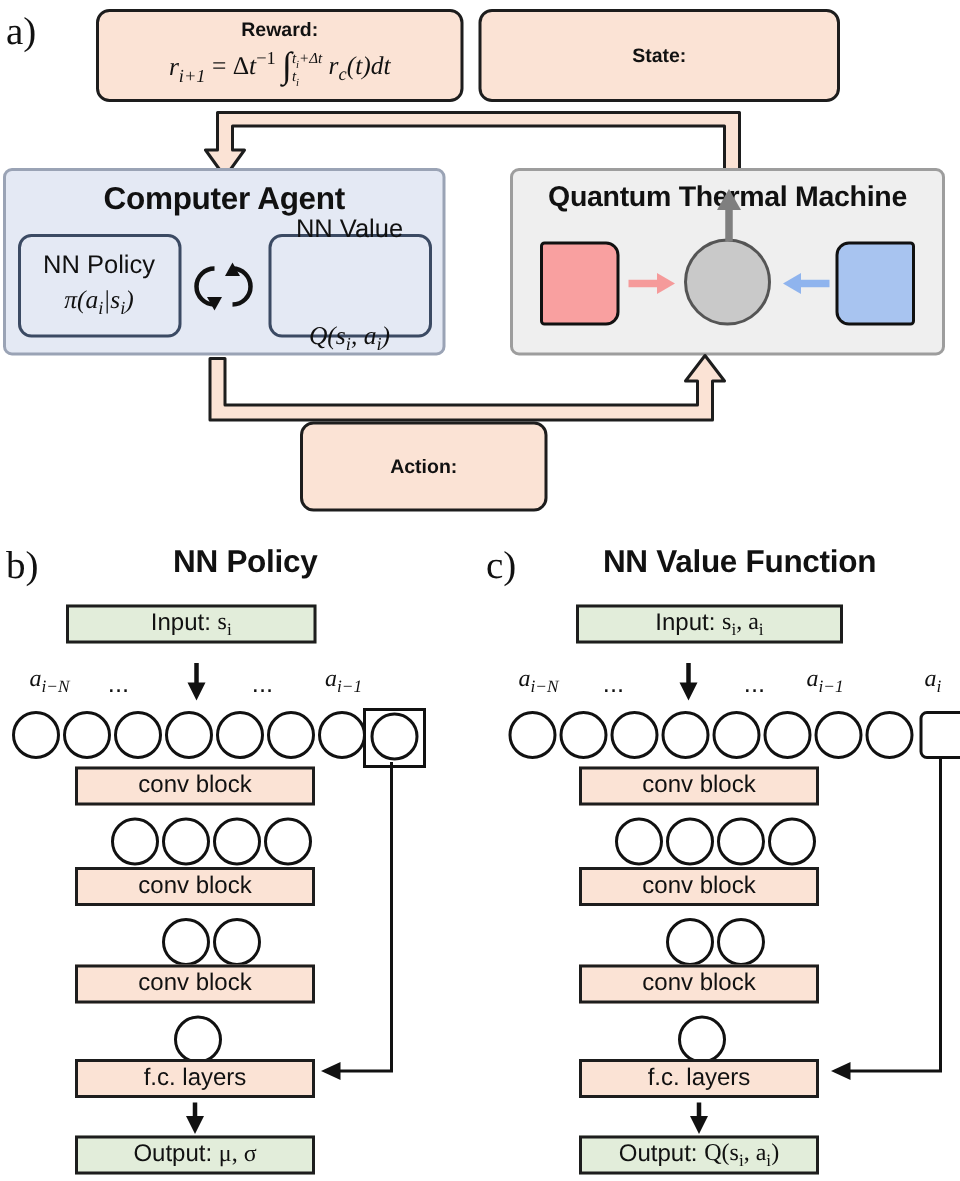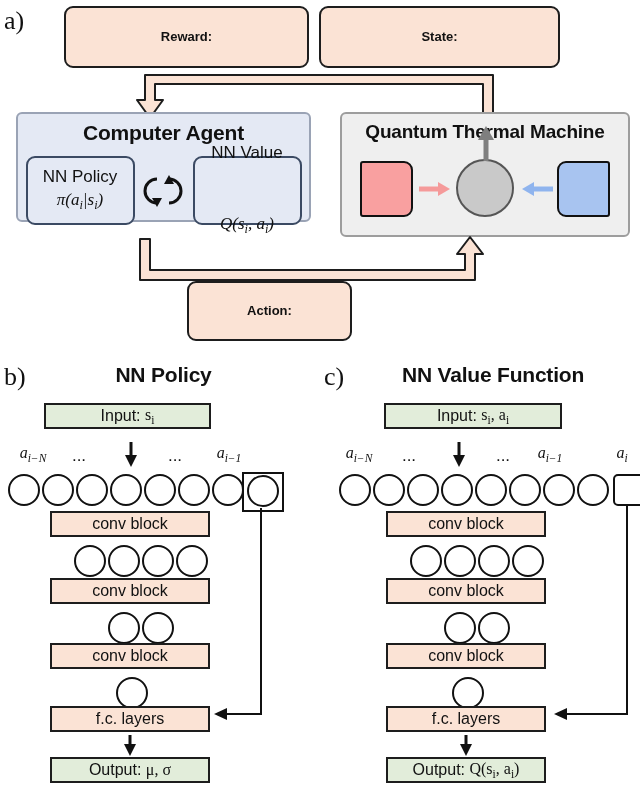--- a/index.html
+++ b/index.html
@@ -72,34 +72,43 @@
 </style>
 </head>
 <body>
 
 <div class="abs panel-letter" style="left:4px;top:6px;">a)</div>
 
 <div class="abs peachbox" style="left:64px;top:6px;width:245px;height:62px;">
   <div class="boxhead">
     <span>Reward:</span>
   </div>
+  <div class="formula" style="margin-top:3px;">
+    <span style="font-family:'Liberation Serif',serif;">r<sub>i+1</sub></span>
+    <span class="mathup"> = </span>
+    <span class="mathup">Δ</span>t<span style="font-style:normal;font-size:0.72em;vertical-align:super;">−1</span>
+    <span style="display:inline-block;vertical-align:middle;position:relative;top:-1px;">
+      <span style="font-size:24px;font-style:normal;">∫</span><span style="display:inline-block;font-size:10px;line-height:1.05;text-align:left;vertical-align:middle;">t<sub>i</sub>+Δt<br>t<sub>i</sub></span>
+    </span>
+    r<sub>c</sub>(t)dt
+  </div>
 </div>
 
 <div class="abs peachbox" style="left:319px;top:6px;width:241px;height:62px;">
   <div class="boxhead">
     <span>State:</span>
   </div>
 </div>
 
 <svg class="abs" style="left:120px;top:72px;" width="380" height="48">
   <path d="M 31,45 L 20,28 L 26,28 L 26,9 L 364,9 L 364,46 L 373,46 L 373,3 L 20,3 L 20,28" fill="none" stroke="none"></path>
   <path d="M 25,3 L 373,3 L 373,46 L 363,46 L 363,12 L 35,12 L 35,28 L 43,28 L 30,46 L 17,28 L 25,28 Z" fill="#FBE3D5" stroke="#1d1d1d" stroke-width="2" stroke-linejoin="round"></path>
 </svg>
 
-<div class="abs bluebox" style="left:16px;top:112px;width:295px;height:110px;">
+<div class="abs bluebox" style="left:2px;top:112px;width:295px;height:125px;">
   <div class="title" style="margin-top:7px;">Computer Agent</div>
   <div style="display:flex;align-items:center;justify-content:center;gap:8px;margin-top:11px;">
     <div class="innerbox" style="width:105px;height:65px;">
       <div style="font-size:17px;">
         <span>NN Policy</span>
       </div>
       <div class="formula" style="font-size:17px;margin-top:2px;">
         π(a<sub>i</sub>|s<sub>i</sub>)
       </div>
     </div>
@@ -146,21 +155,21 @@
     </svg>
 
     <div class="abs" style="left:215px;top:18px;width:53px;height:56px;background:#A8C4F0;border:2px solid #111;border-radius:9px 3px 3px 9px;"></div>
   </div>
 </div>
 
 <svg class="abs" style="left:135px;top:236px;" width="360" height="48">
   <path d="M 5,3 L 15,3 L 15,34 L 330,34 L 330,18 L 322,18 L 335,1 L 348,18 L 340,18 L 340,44 L 5,44 Z" fill="#FBE3D5" stroke="#1d1d1d" stroke-width="2" stroke-linejoin="round"></path>
 </svg>
 
-<div class="abs peachbox" style="left:187px;top:281px;width:165px;height:60px;">
+<div class="abs peachbox" style="left:200px;top:281px;width:165px;height:60px;">
   <div class="boxhead">
     <span>Action:</span>
   </div>
 </div>
 
 <div class="abs panel-letter" style="left:4px;top:362px;">b)</div>
 <div class="abs title" style="left:56px;top:363px;width:215px;">NN Policy</div>
 
 <div class="abs iobox" style="left:44px;top:403px;width:167px;height:26px;">
   <span>Input:</span>&nbsp;<span class="m">s<sub>i</sub></span>

